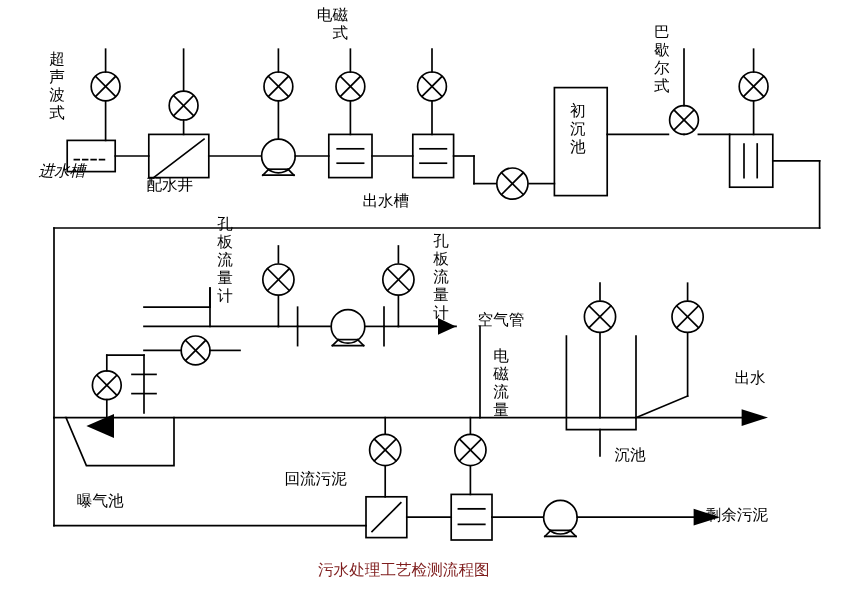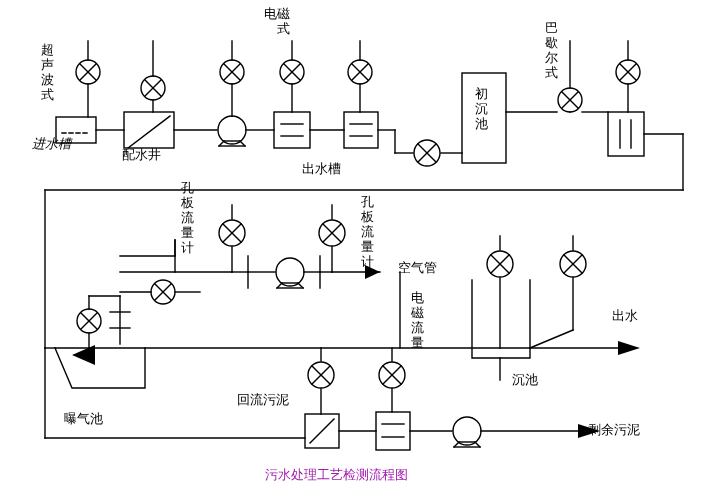--- a/index.html
+++ b/index.html
@@ -27,21 +27,21 @@
     color: #000000;
     font-size: 13px;
     line-height: 15px;
     white-space: pre;
     letter-spacing: 0px;
     text-align: right;
   }
   .caption {
     position: absolute;
     font-size: 13px;
-    color: #a21caf;
+    color: #7f1d1d;
   }
 </style>
 </head>
 <body>
 
 <div id="stage">
 
   <svg width="708" height="498" viewBox="0 0 708 498">
     <g fill="none" stroke="#000000" stroke-width="1.4" stroke-linecap="square">
 

